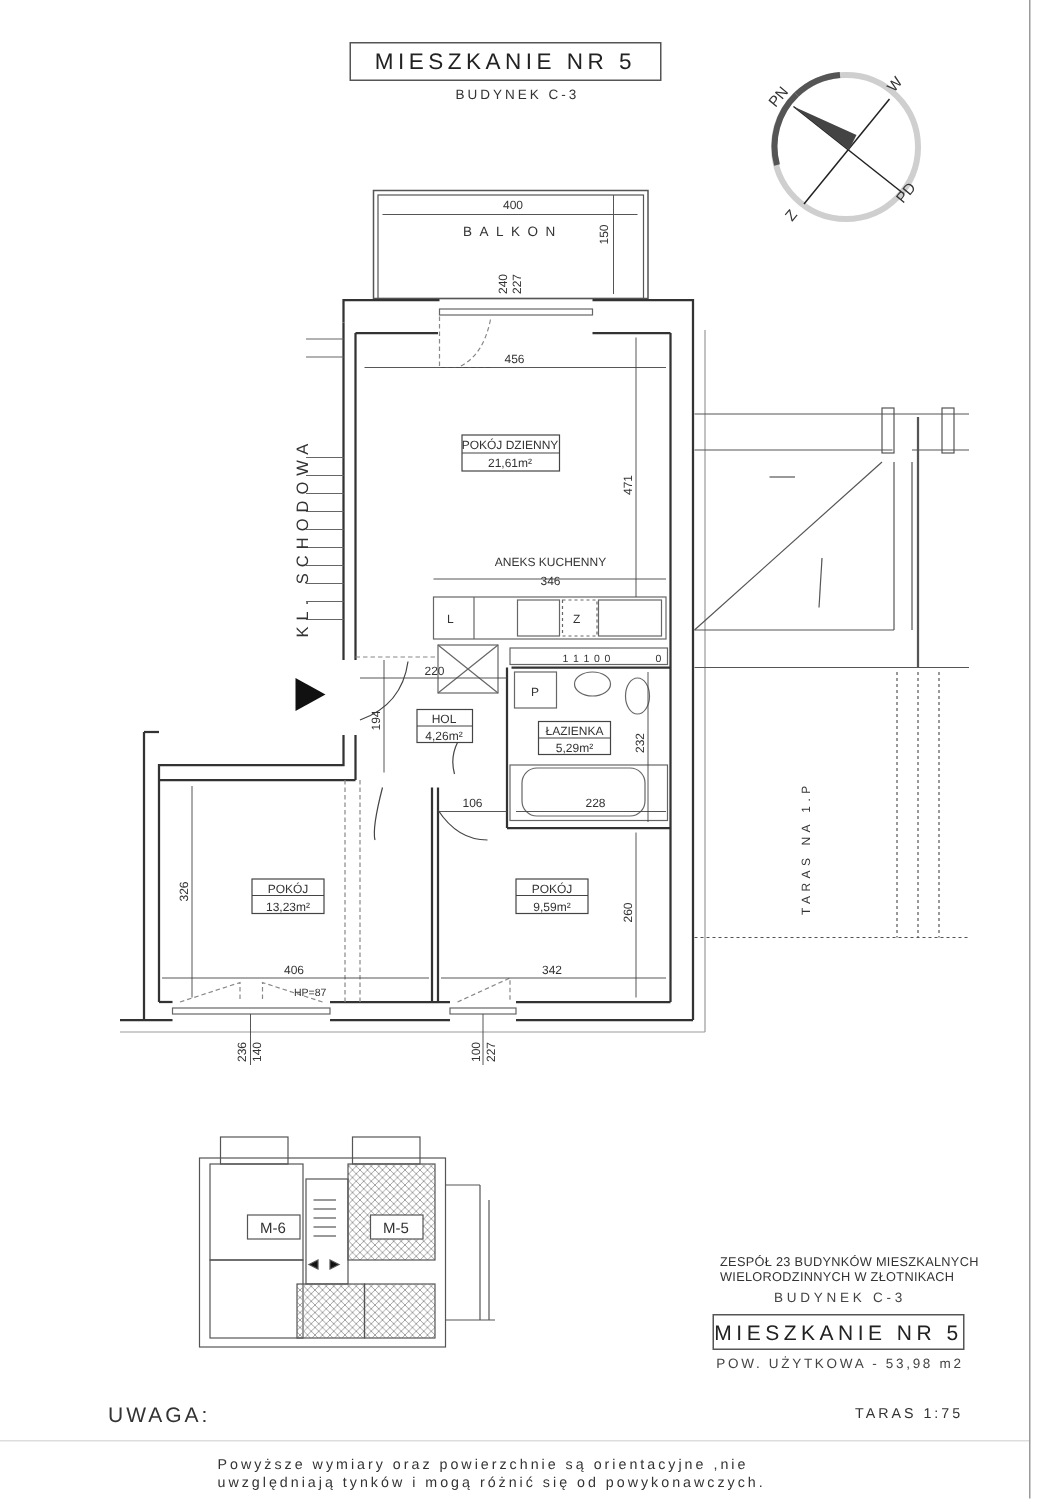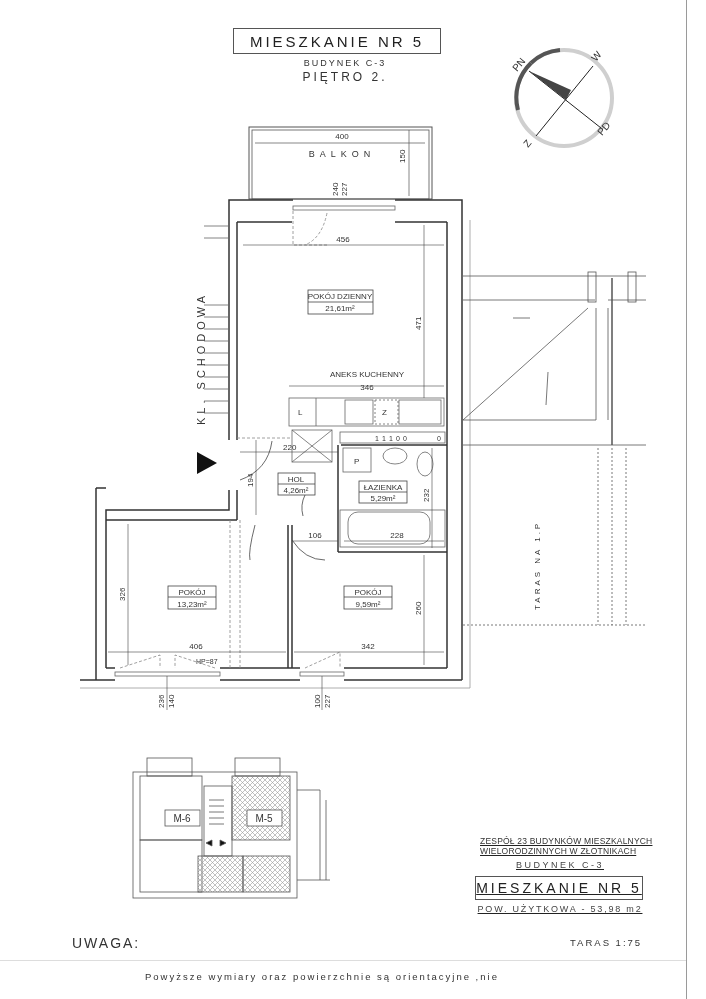--- a/index.html
+++ b/index.html
@@ -4,39 +4,38 @@
 <style>
   html, body { margin: 0; padding: 0; background: #ffffff; }
   body { width: 706px; height: 999px; position: relative; overflow: hidden; font-family: "Liberation Sans", sans-serif; color: #222; }
   .frame { position: absolute; left: 0; top: 0; width: 706px; height: 729px; border-radius: 22px; }
   .border-right { position: absolute; left: 686px; top: 0; width: 1px; height: 999px; background: #9a9a9a; }
   .title-box { position: absolute; left: 233px; top: 28px; width: 206px; height: 24px; border: 1px solid #555; display: flex; align-items: center; justify-content: center; font-size: 15px; letter-spacing: 3px; color: #222; }
   .sub1 { position: absolute; left: 220px; top: 58px; width: 250px; text-align: center; font-size: 9px; letter-spacing: 2px; color: #333; }
   .sub2 { position: absolute; left: 220px; top: 70px; width: 250px; text-align: center; font-size: 12px; letter-spacing: 3px; color: #333; }
   svg.plan { position: absolute; left: 0; top: 0; }
   .t { font-family: "Liberation Sans", sans-serif; fill: #333; }
-  .info { position: absolute; left: 460px; top: 836px; width: 200px; text-decoration: underline; }
+  .info { position: absolute; left: 460px; top: 836px; width: 200px; }
   .info .l1, .info .l2 { font-size: 8.5px; color: #333; letter-spacing: 0.2px; text-align: left; padding-left: 20px; }
   .info .l3 { font-size: 9px; letter-spacing: 2.5px; text-align: center; margin-top: 4px; color: #444; }
   .info .box { margin: 6px 0 0 15px; width: 166px; height: 22px; border: 1px solid #555; display: flex; align-items: center; justify-content: center; font-size: 14px; letter-spacing: 3px; color: #222; }
   .info .l4 { font-size: 9px; letter-spacing: 1.8px; text-align: center; margin-top: 4px; color: #444; }
   .note { position: absolute; left: 72px; top: 935px; font-size: 14px; letter-spacing: 2px; color: #333; }
   .note-text { position: absolute; left: 145px; top: 935px; font-size: 9.5px; letter-spacing: 2px; color: #333; line-height: 12px; margin-top: 36px; }
   .scale { position: absolute; left: 570px; top: 937px; font-size: 9.5px; letter-spacing: 2px; color: #333; }
   .sep { position: absolute; left: 0; top: 960px; width: 686px; height: 1px; background: #ddd; }
 </style>
 </head>
 <body>
 
 <div class="frame">
   <div class="border-right"></div>
 
   <div class="title-box">MIESZKANIE NR 5</div>
   <div class="sub1">BUDYNEK C-3</div>
-  <div class="sub2">PIĘTRO 2.</div>
 
   <svg class="plan" width="706" height="999" viewBox="0 0 706 999">
 
     <g>
       <circle cx="564" cy="98" r="48" fill="none" stroke="#cfcfcf" stroke-width="4"></circle>
       <path d="M 531 63 A 48 48 0 0 1 560 50" fill="none" stroke="#555" stroke-width="4"></path>
       <path d="M 531 63 A 48 48 0 0 0 518 110" fill="none" stroke="#555" stroke-width="4"></path>
       <line x1="593" y1="66" x2="536" y2="136" stroke="#222" stroke-width="1"></line>
       <line x1="529" y1="71" x2="601" y2="128" stroke="#222" stroke-width="1"></line>
       <polygon points="529,71 571,90 566,100" fill="#444"></polygon>
@@ -281,16 +280,17 @@
     <div class="l1">ZESPÓŁ 23 BUDYNKÓW MIESZKALNYCH</div>
     <div class="l2">WIELORODZINNYCH W ZŁOTNIKACH</div>
     <div class="l3">BUDYNEK C-3</div>
     <div class="box">MIESZKANIE NR 5</div>
     <div class="l4">POW. UŻYTKOWA - 53,98 m2</div>
   </div>
 
   <div class="note">UWAGA:</div>
   <div class="note-text">
     <div>Powyższe wymiary oraz powierzchnie są orientacyjne ,nie</div>
+    <div>uwzględniają tynków i mogą różnić się od powykonawczych.</div>
   </div>
   <div class="scale">TARAS 1:75</div>
   <div class="sep"></div>
 </div>
 
 </body></html>

